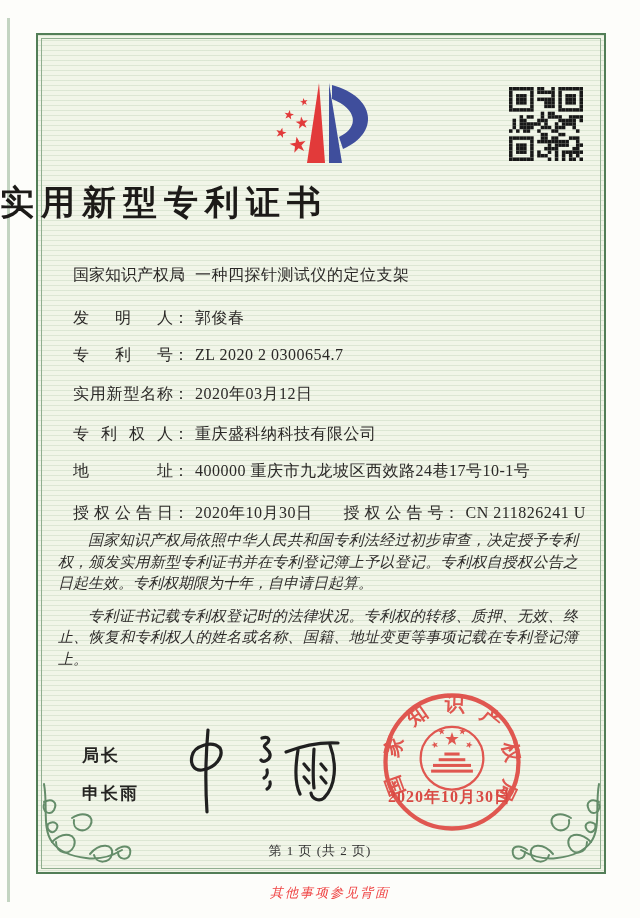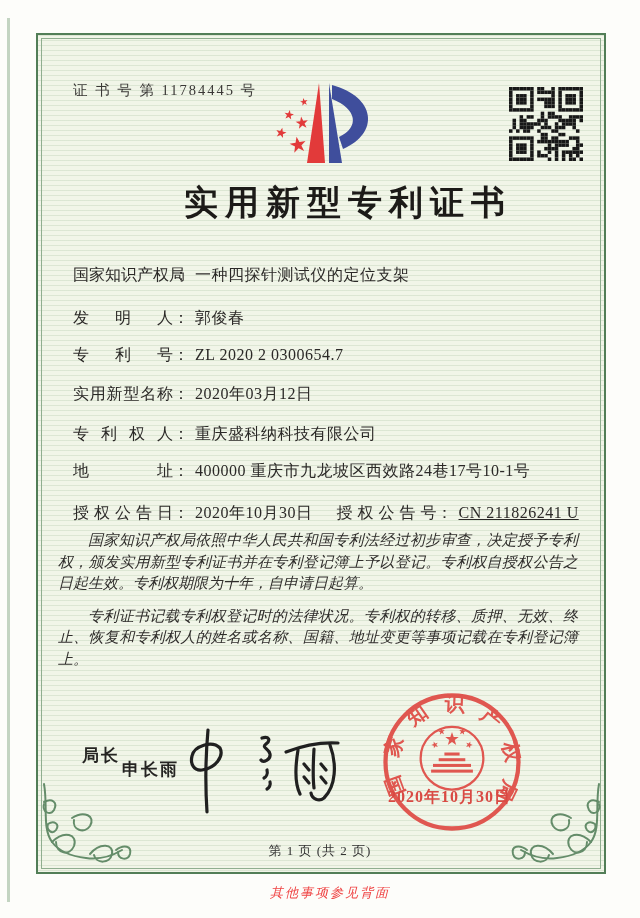--- a/index.html
+++ b/index.html
@@ -18,36 +18,36 @@
     box-sizing:border-box;
   }
   .frame-inner{position:absolute;left:3px;top:3px;right:3px;bottom:3px;border:1px solid #8fae8f;}
   .ornament{position:absolute;width:105px;height:92px;}
   .ornament.left{left:38px;top:780px;}
   .ornament.right{left:500px;top:780px;transform:scaleX(-1);}
   .cert-no{position:absolute;left:73px;top:81px;font-size:14.5px;letter-spacing:2px;color:#3a3836;}
   .logo{position:absolute;left:252px;top:76px;width:150px;height:96px;}
   .qr{position:absolute;left:509px;top:87px;width:74px;height:74px;}
   .title{
-    position:absolute;left:0;top:180px;width:512px;text-align:right;
+    position:absolute;left:0;top:180px;width:512px;text-align:left;
     font-size:34px;font-weight:bold;letter-spacing:7px;color:#1c1a18;
   }
   .fields{position:absolute;left:73px;top:0;width:520px;}
   .frow{position:absolute;left:0;font-size:16px;white-space:nowrap;color:#2b2927;}
   .flabel{display:inline-block;width:100px;text-align:justify;text-align-last:justify;vertical-align:bottom;}
   .fcolon{display:inline-block;margin-right:6px;}
   .fvalue{letter-spacing:.5px;}
-  .pair2{margin-left:24px;text-decoration:underline;}
+  .pair2{margin-left:31px;}
   .paras{position:absolute;left:58px;top:530px;width:520px;font-size:15px;line-height:21.5px;
          text-align:justify;color:#2f2d2b;font-style:italic;}
   .paras p{margin:0 0 11px 0;text-indent:2em;}
   .director{position:absolute;left:82px;font-family:"Liberation Sans","DejaVu Sans",sans-serif;
             font-weight:600;font-size:17px;color:#252422;letter-spacing:2px;}
   .director.t1{top:744px;text-align:center;}
-  .director.t2{top:758px;margin-left:40px;}
+  .director.t2{top:782px;}
   .signature{position:absolute;left:172px;top:722px;width:170px;height:95px;}
   .seal{position:absolute;left:376px;top:686px;width:152px;height:152px;opacity:.92;}
   .seal-date{position:absolute;left:388px;top:787px;font-size:16px;font-weight:600;
              color:#d94a43;letter-spacing:1px;white-space:nowrap;}
   .page-num{position:absolute;left:0;top:842px;width:640px;text-align:center;
             font-size:13px;letter-spacing:1px;color:#333;}
   .back-note{position:absolute;left:10px;top:884px;width:640px;text-align:center;
              font-size:13px;letter-spacing:2px;color:#ef4444;font-style:italic;}
 </style>
 </head>
@@ -76,21 +76,20 @@
     <div class="frame-inner"></div>
   </div>
 
   <svg class="ornament left" viewBox="0 0 105 92">
       <use href="#flourish"></use>
     </svg>
   <svg class="ornament right" viewBox="0 0 105 92">
       <use href="#flourish"></use>
     </svg>
 
-  <div class="cert-no">证 书 号 第 11784445 号</div>
 
   <svg class="logo" viewBox="0 0 150 96">
     <polygon points="67,7 73,87 55,87" fill="#e23a3a"></polygon>
     <polygon points="77,7 90,87 77,87" fill="#3f4e9c"></polygon>
     <path d="M80,9 C124,21 128,57 91,73 L87,61 C108,51 105,33 80,23 Z" fill="#3f4e9c"></path>
     <use href="#star5" transform="translate(52,26) scale(0.40) rotate(-12)" fill="#e23a3a"></use>
     <use href="#star5" transform="translate(37,39) scale(0.50) rotate(10)" fill="#e23a3a"></use>
     <use href="#star5" transform="translate(50,47) scale(0.65) rotate(-8)" fill="#e23a3a"></use>
     <use href="#star5" transform="translate(29,57) scale(0.55) rotate(14)" fill="#e23a3a"></use>
     <use href="#star5" transform="translate(46,69) scale(0.85) rotate(-10)" fill="#e23a3a"></use>

